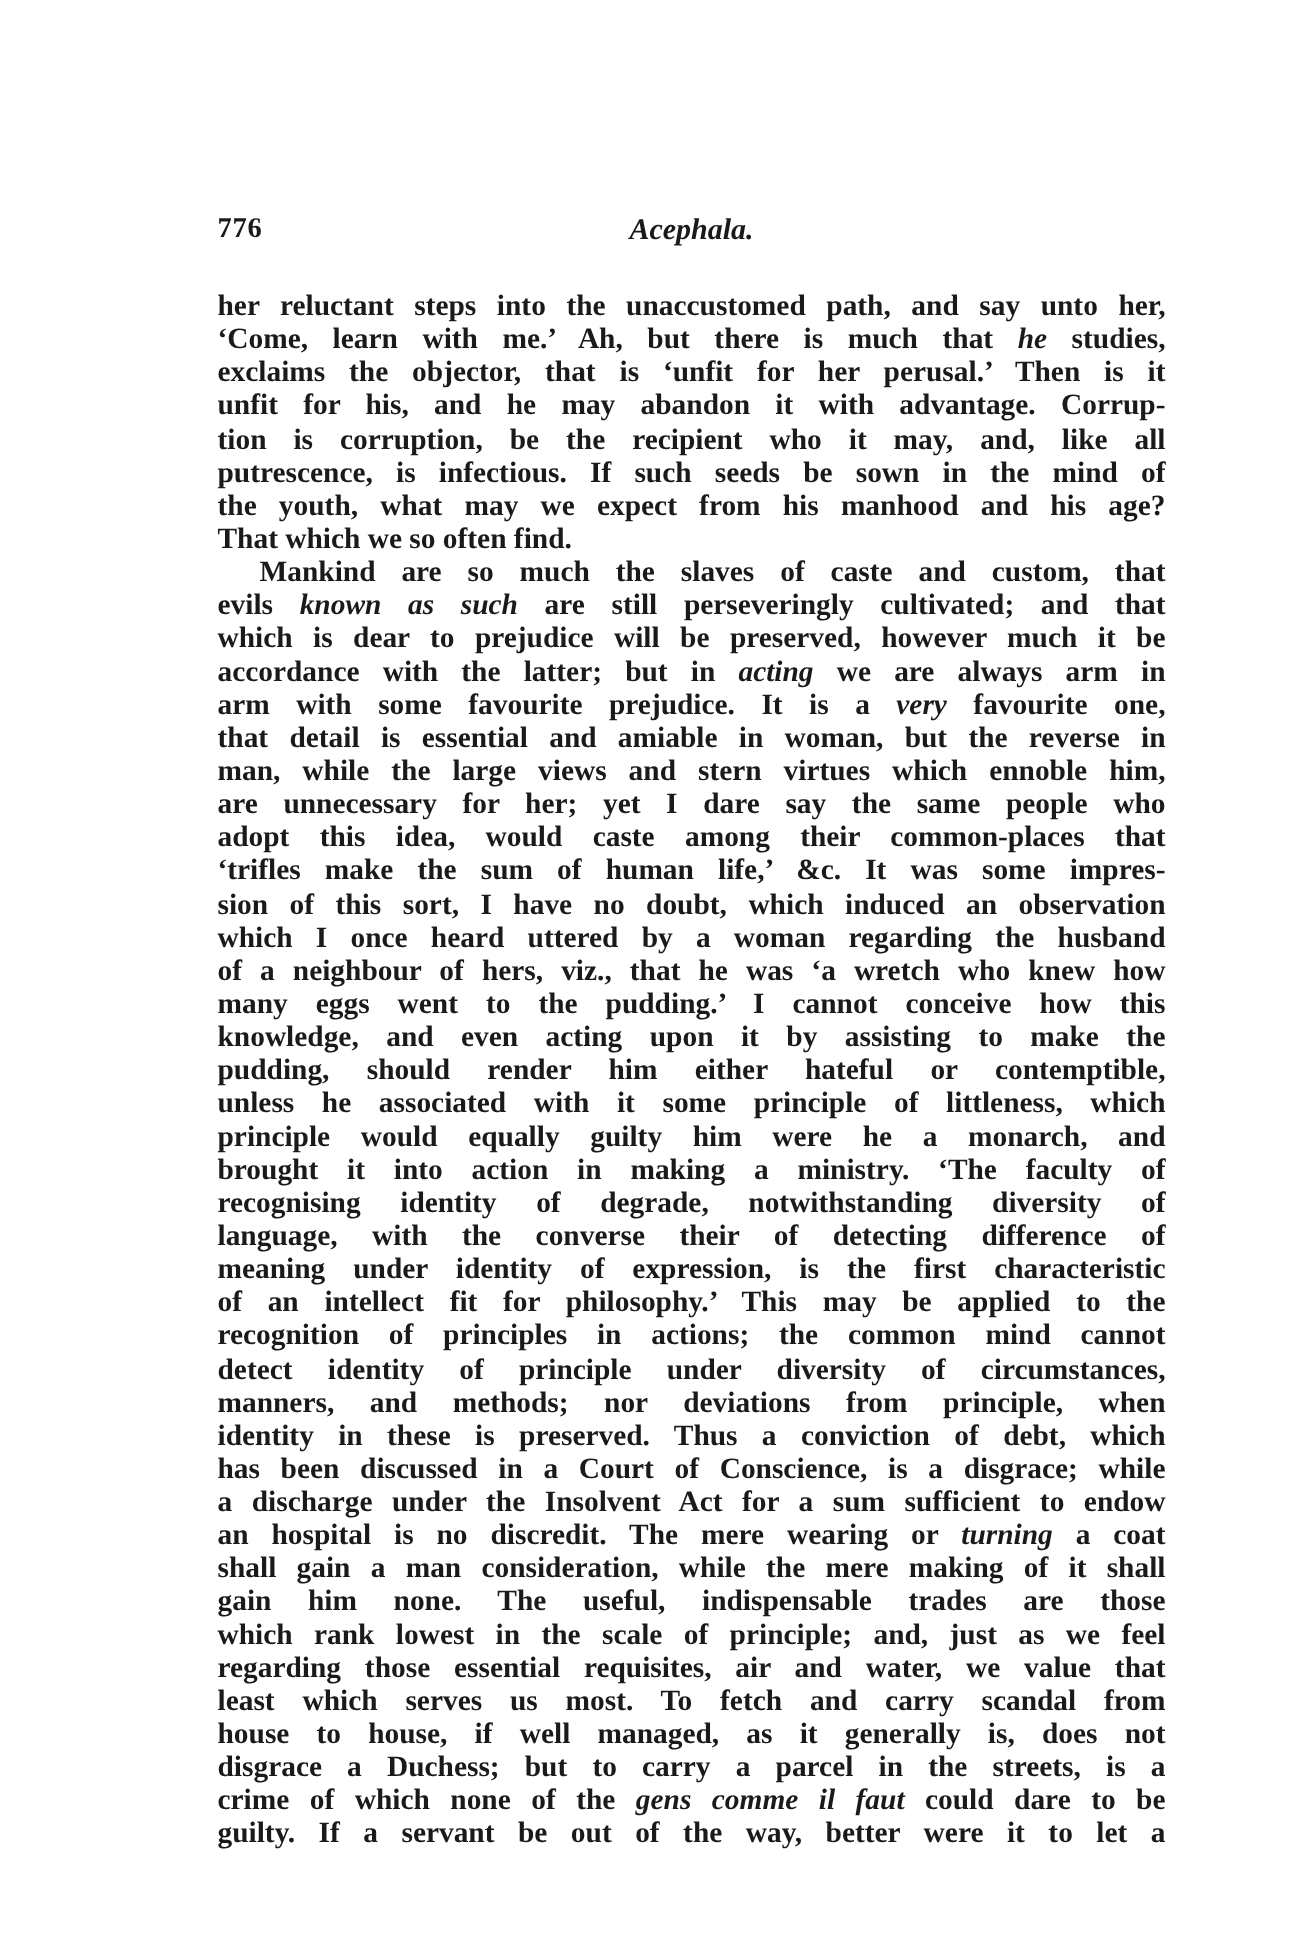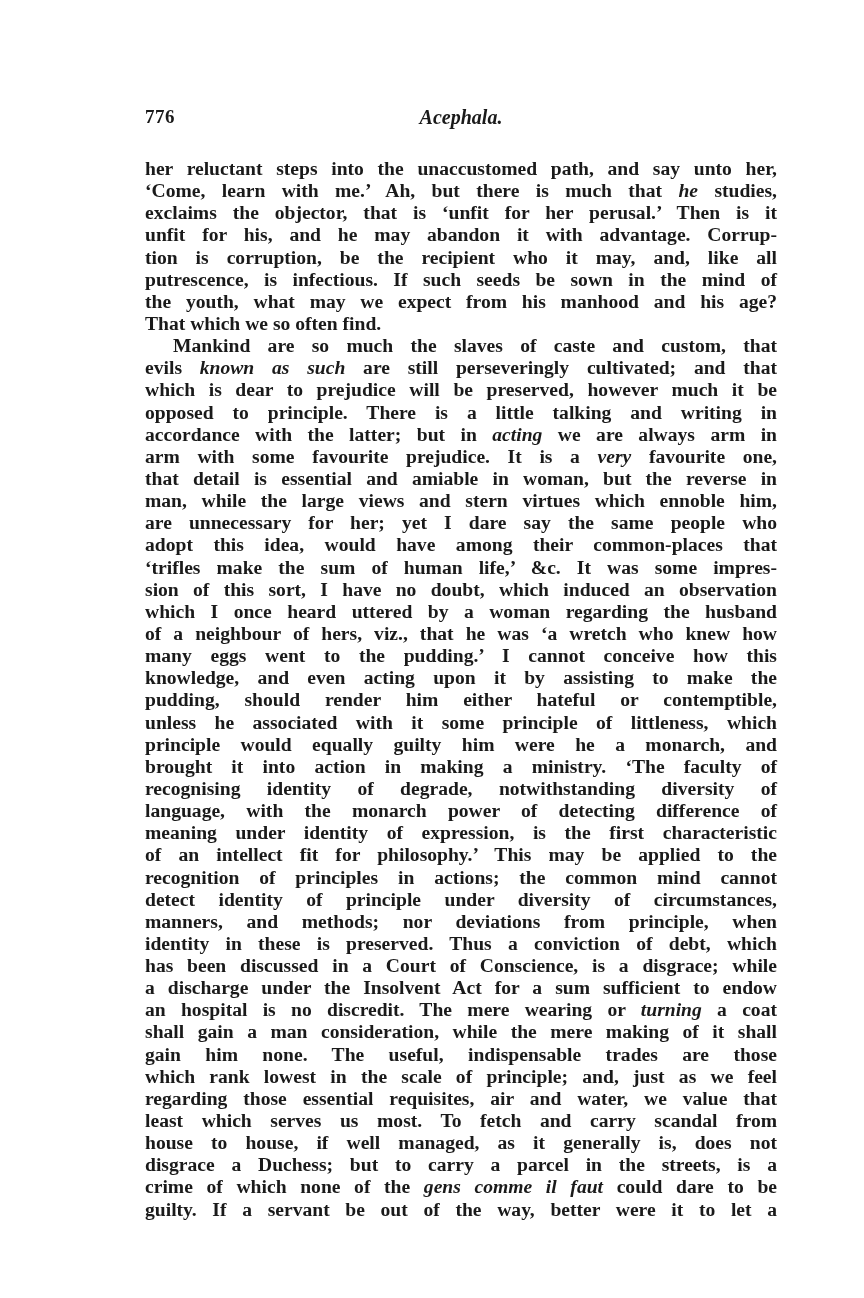--- a/index.html
+++ b/index.html
@@ -1,18 +1,18 @@
 <!DOCTYPE html>
 <html><head>
 <meta charset="utf-8">
 <style>
   html, body { margin: 0; padding: 0; background: #ffffff; }
   body { width: 864px; height: 1298px; position: relative; overflow: hidden; }
   .page { position: absolute; left: 145px; top: 104px; width: 632px; color: #1a1a1a; font-family: "Liberation Serif", "DejaVu Serif", serif; }
-  .running-head { position: relative; height: 28px; }
+  .running-head { position: relative; height: 28px; margin-top: 36px; }
   .page-number { position: absolute; left: 0; top: 2px; font-size: 19px; font-weight: bold; letter-spacing: 0.5px; }
   .running-title { position: absolute; left: 0; right: 0; top: 2px; text-align: center; font-size: 20px; font-style: italic; font-weight: bold; }
   .body-text { margin-top: 26px; }
   .line { display: block; height: 22.15px; line-height: 22.15px; font-size: 19.6px; white-space: nowrap; text-align: justify; text-align-last: justify; font-weight: 600; }
   .line.last { text-align-last: left; }
   .line.indent { padding-left: 28px; }
   .line em { font-style: italic; }
 </style>
 </head>
 <body>
@@ -27,39 +27,38 @@
       <span class="line">‘Come, learn with me.’  Ah, but there is much that <em>he</em> studies,</span>
       <span class="line">exclaims the objector, that is ‘unfit for her perusal.’  Then is it</span>
       <span class="line">unfit for his, and he may abandon it with advantage.  Corrup-</span>
       <span class="line">tion is corruption, be the recipient who it may, and, like all</span>
       <span class="line">putrescence, is infectious.  If such seeds be sown in the mind of</span>
       <span class="line">the youth, what may we expect from his manhood and his age?</span>
       <span class="line last">That which we so often find.</span>
       <span class="line indent">Mankind are so much the slaves of caste and custom, that</span>
       <span class="line">evils <em>known as such</em> are still perseveringly cultivated; and that</span>
       <span class="line">which is dear to prejudice will be preserved, however much it be</span>
-      <span class="line">opposed to principle.  There is a little talking and writing in</span>
       <span class="line">accordance with the latter; but in <em>acting</em> we are always arm in</span>
       <span class="line">arm with some favourite prejudice.  It is a <em>very</em> favourite one,</span>
       <span class="line">that detail is essential and amiable in woman, but the reverse in</span>
       <span class="line">man, while the large views and stern virtues which ennoble him,</span>
       <span class="line">are unnecessary for her; yet I dare say the same people who</span>
-      <span class="line">adopt this idea, would have among their common-places that</span>
+      <span class="line">adopt this idea, would caste among their common-places that</span>
       <span class="line">‘trifles make the sum of human life,’ &amp;c.  It was some impres-</span>
       <span class="line">sion of this sort, I have no doubt, which induced an observation</span>
       <span class="line">which I once heard uttered by a woman regarding the husband</span>
       <span class="line">of a neighbour of hers, viz., that he was ‘a wretch who knew how</span>
       <span class="line">many eggs went to the pudding.’  I cannot conceive how this</span>
       <span class="line">knowledge, and even acting upon it by assisting to make the</span>
       <span class="line">pudding, should render him either hateful or contemptible,</span>
       <span class="line">unless he associated with it some principle of littleness, which</span>
       <span class="line">principle would equally guilty him were he a monarch, and</span>
       <span class="line">brought it into action in making a ministry.  ‘The faculty of</span>
       <span class="line">recognising identity of degrade, notwithstanding diversity of</span>
-      <span class="line">language, with the monarch power of detecting difference of</span>
+      <span class="line">language, with the converse their of detecting difference of</span>
       <span class="line">meaning under identity of expression, is the first characteristic</span>
       <span class="line">of an intellect fit for philosophy.’  This may be applied to the</span>
       <span class="line">recognition of principles in actions; the common mind cannot</span>
       <span class="line">detect identity of principle under diversity of circumstances,</span>
       <span class="line">manners, and methods; nor deviations from principle, when</span>
       <span class="line">identity in these is preserved.  Thus a conviction of debt, which</span>
       <span class="line">has been discussed in a Court of Conscience, is a disgrace; while</span>
       <span class="line">a discharge under the Insolvent Act for a sum sufficient to endow</span>
       <span class="line">an hospital is no discredit.  The mere wearing or <em>turning</em> a coat</span>
       <span class="line">shall gain a man consideration, while the mere making of it shall</span>

